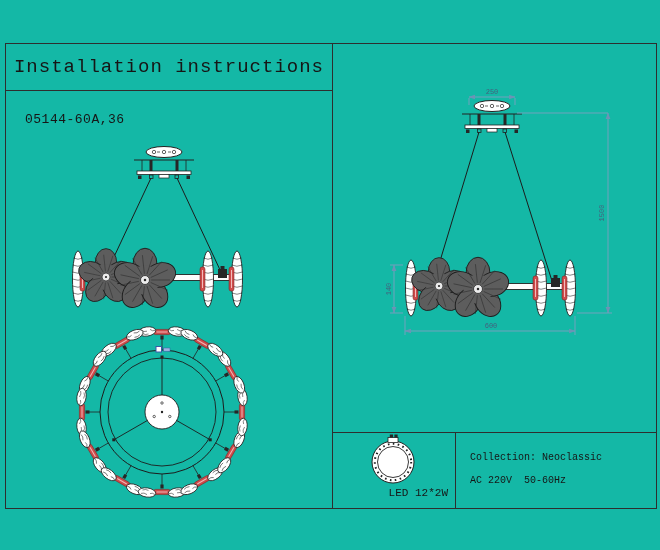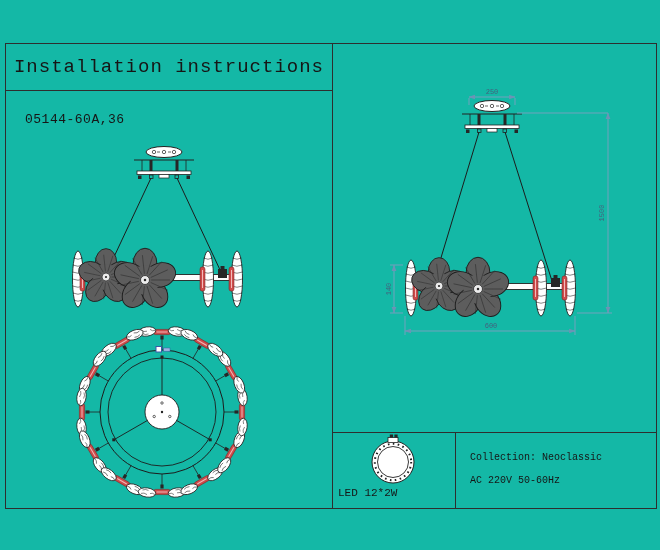--- a/index.html
+++ b/index.html
@@ -5,22 +5,22 @@
   html,body{margin:0;padding:0;background:#fff;}
   .page{position:relative;width:660px;height:550px;background:#14b8a6;overflow:hidden;
         font-family:"Liberation Mono", monospace;color:#161616;}
   .line{position:absolute;background:#2e2e2e;}
   .outer-box{position:absolute;left:5px;top:43px;width:650px;height:464px;border:1px solid #2e2e2e;}
   .title-wrap{position:absolute;left:6px;top:44px;width:326px;height:45px;
               display:flex;align-items:center;justify-content:center;}
   .title{font-size:19px;letter-spacing:1px;white-space:nowrap;}
   .model{position:absolute;left:25px;top:112px;font-size:13px;letter-spacing:.5px;}
   .spec-text{position:absolute;left:470px;top:446px;font-size:10px;line-height:23px;white-space:nowrap;}
-  .spec-text .freq{margin-left:6px;text-align:center;}
-  .led-label{position:absolute;left:338px;top:487px;width:110px;text-align:left;font-size:11px;}
+  .spec-text .freq{margin-left:12px;text-align:center;}
+  .led-label{position:absolute;left:338px;top:487px;width:110px;text-align:right;font-size:11px;}
   svg.draw{position:absolute;left:0;top:0;pointer-events:none;}
   svg text{font-family:"Liberation Mono", monospace;font-size:7px;fill:#44617e;}
 </style>
 </head>
 <body>
 
 <div class="page">
 
   <div class="outer-box"></div>
   <div class="line" style="left:5px;top:90px;width:328px;height:1px;"></div>

